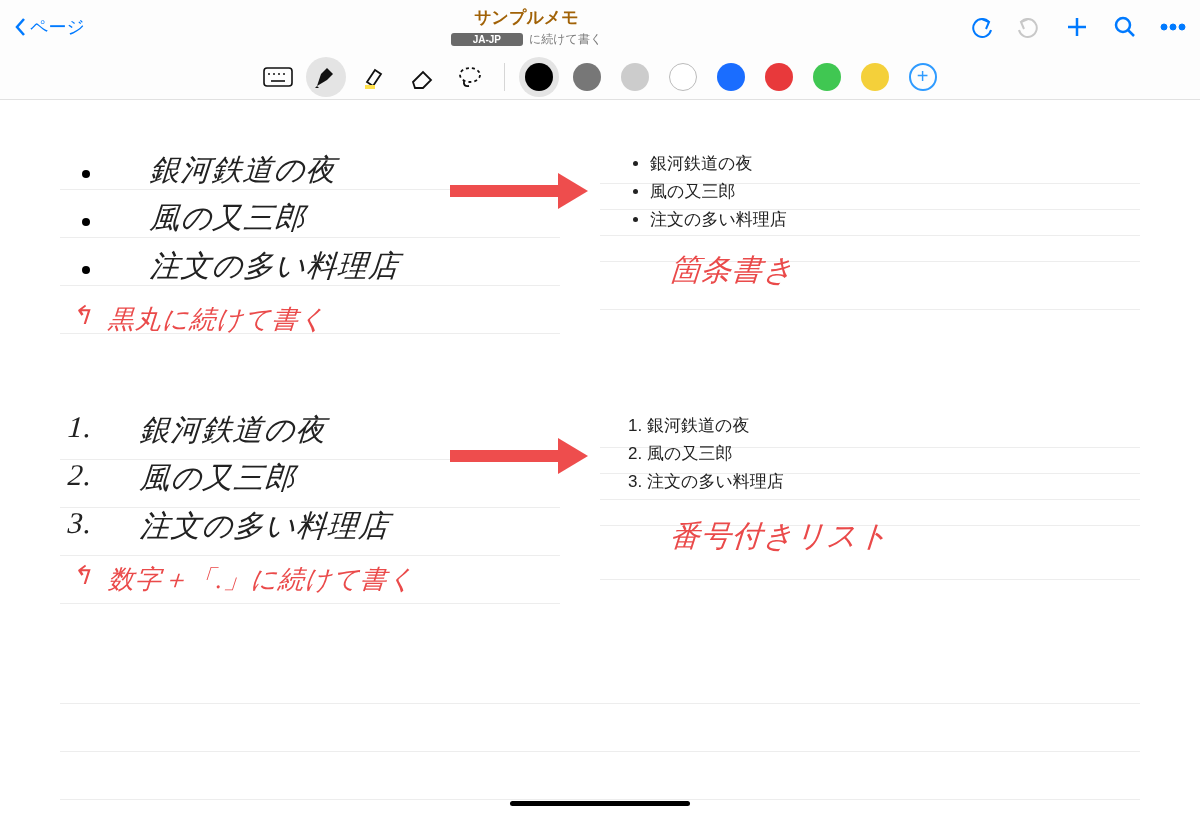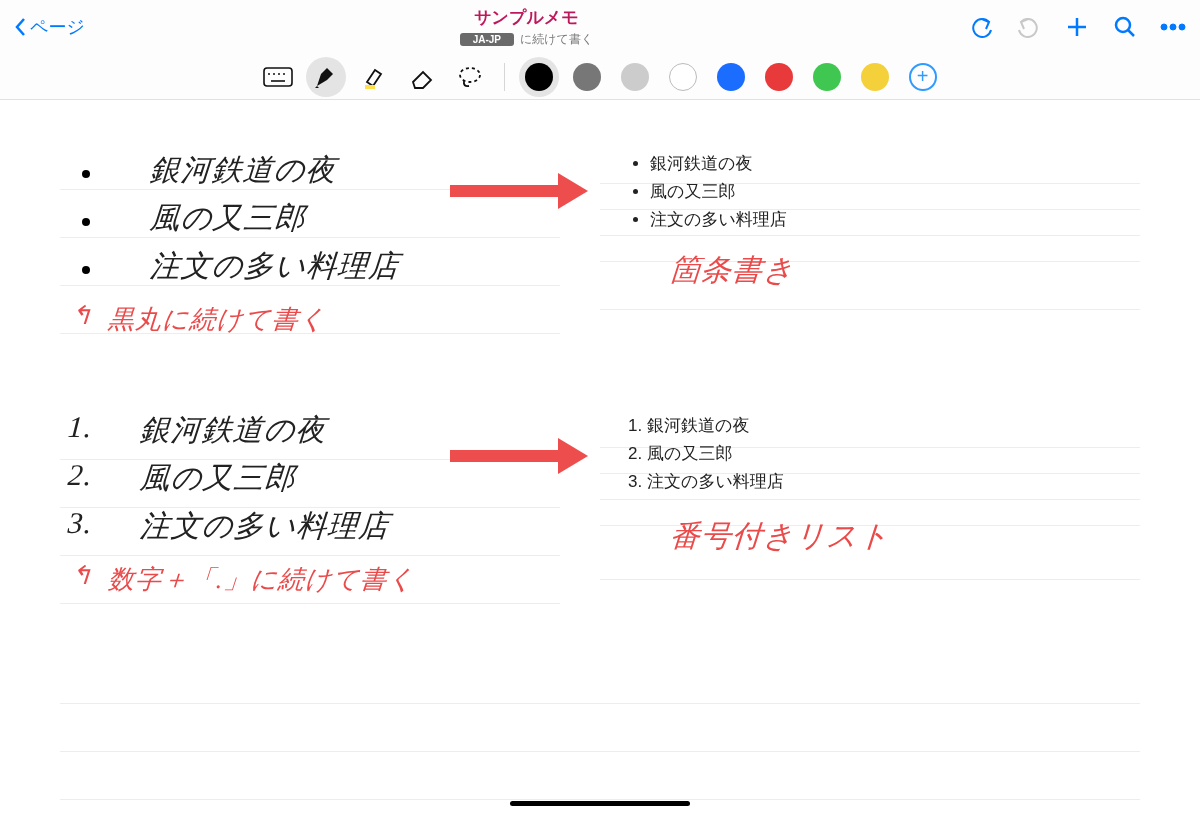--- a/index.html
+++ b/index.html
@@ -15,23 +15,23 @@
   
   .topbar {
     height: 54px;
     display: flex; align-items: center;
     justify-content: space-between;
     padding: 0 14px;
   }
   .back { display:flex; align-items:center; gap:2px; color:#007aff; font-size:18px; cursor:pointer; }
   .back svg { stroke:#007aff; }
   .title-wrap { text-align:center; flex:1; }
-  .title { font-weight:700; font-size:17px; color:#be185d; }
+  .title { font-weight:700; font-size:17px; color:#a16207; }
   .sub { margin-top:2px; font-size:12px; color:#7a7a7a; display:flex; justify-content:center; align-items:center; gap:6px;}
-  .sub .badge { background:#6a6a6a; color:#fff; font-size:10px; padding:1px 13px; border-radius:3px; font-weight:600;}
+  .sub .badge { background:#6a6a6a; color:#fff; font-size:10px; padding:1px 22px; border-radius:3px; font-weight:600;}
   .right-actions { display:flex; gap:22px; align-items:center; }
   .right-actions .ic { width:26px; height:26px; display:flex; align-items:center; justify-content:center; cursor:pointer;}
   .right-actions svg { stroke:#007aff; }
   .undo-disabled svg { stroke:#c8c8c8; }
 
   
   .toolrow {
     height:46px;
     display:flex; align-items:center; justify-content:center;
     gap:8px;

